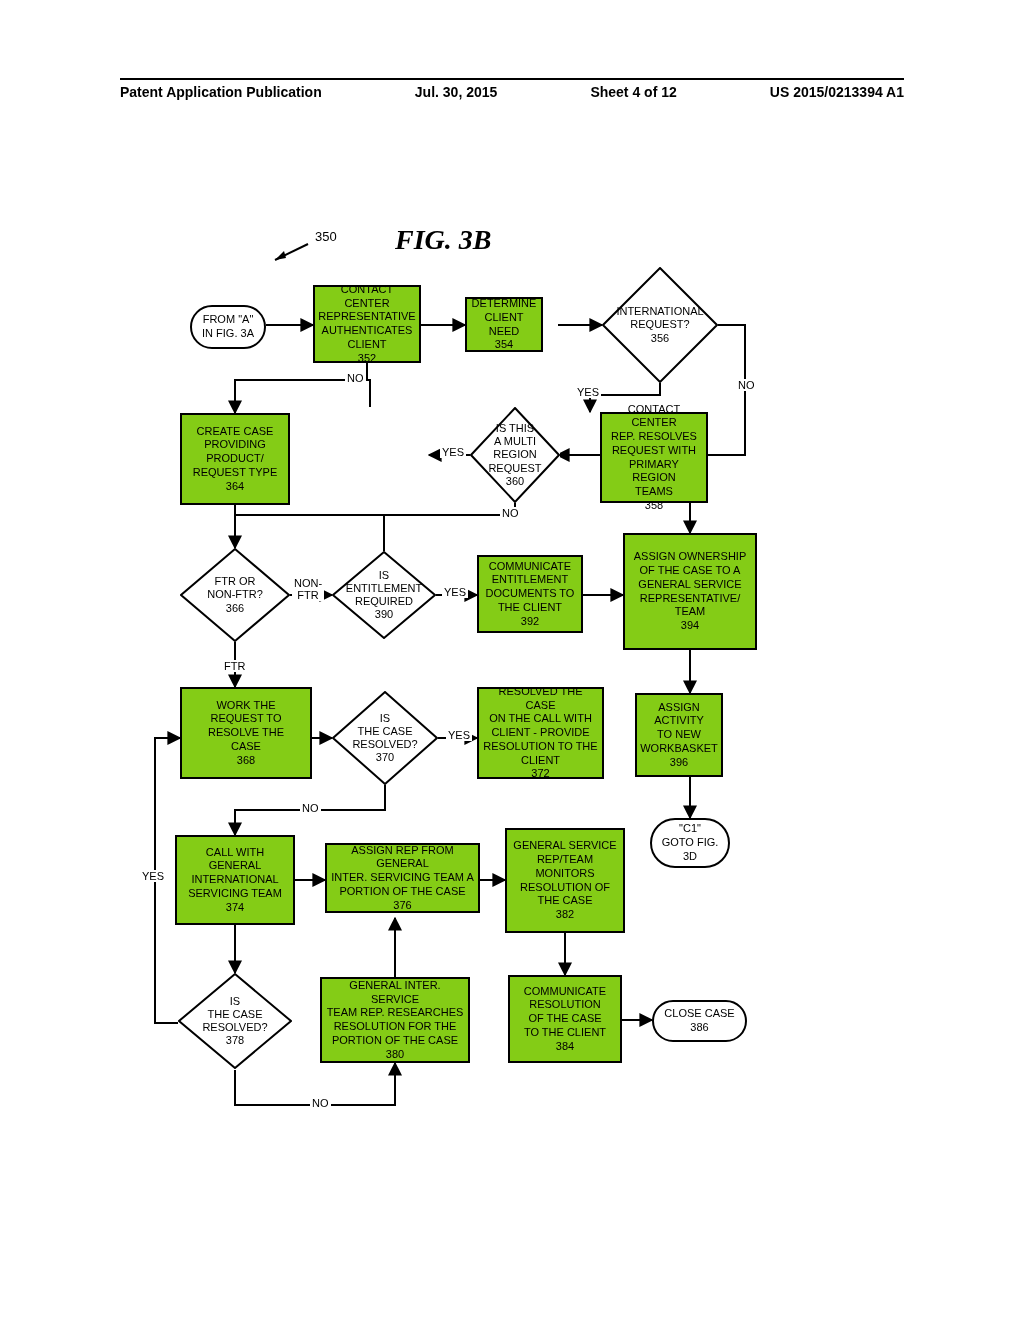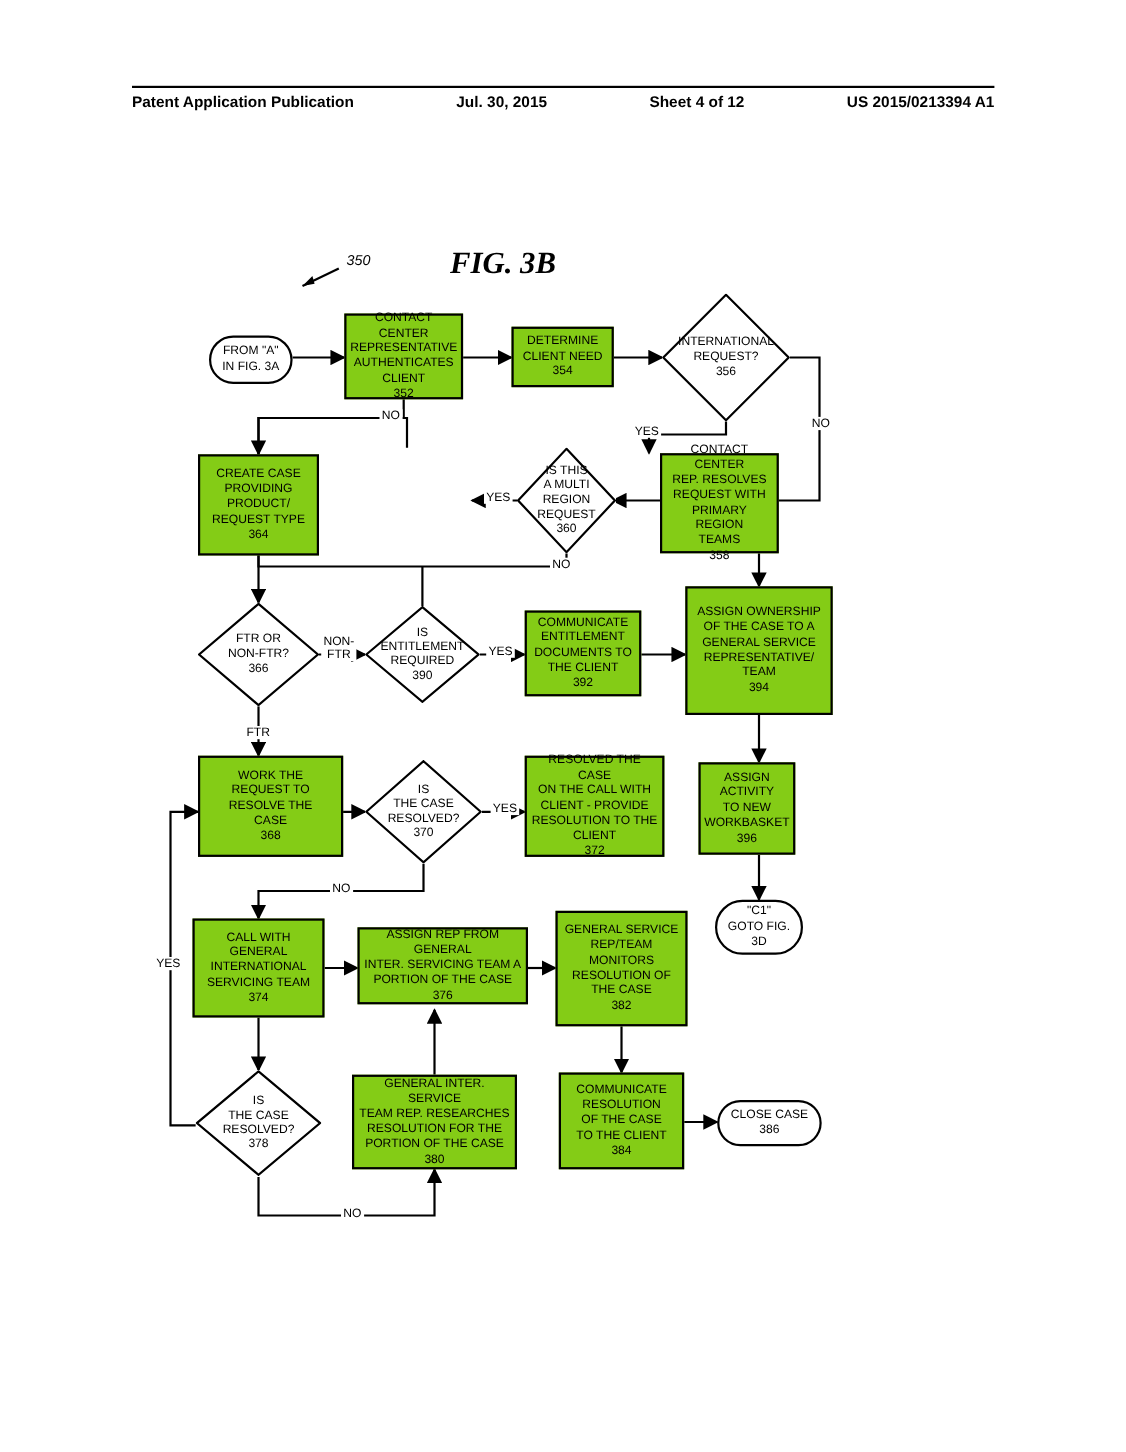--- a/index.html
+++ b/index.html
@@ -21,32 +21,31 @@
     border-top: 2px solid #000;
     padding-top: 4px;
     display: flex;
     justify-content: space-between;
     font-weight: bold;
     font-size: 14px;
   }
   .fig-title {
     position: absolute;
     top: 224px;
-    left: 409px;
+    left: 395px;
     font-size: 28px;
     font-weight: bold;
     font-style: italic;
     font-family: 'Times New Roman', serif;
   }
   .ref350 {
     position: absolute;
     top: 229px;
     left: 315px;
     font-size: 13px;
-    font-style: italic;
   }
   .arrow350 {
     position: absolute;
     top: 244px;
     left: 270px;
     width: 42px;
     height: 20px;
     overflow: visible;
   }
   .diagram {
@@ -207,21 +206,21 @@
   <span style="white-space:pre-line;">FROM "A"
 IN FIG. 3A</span>
 </div>
 <div class="proc" style="top:30px; left:173px; width:108px; height:78px;">
   <span style="white-space:pre-line;">CONTACT CENTER
 REPRESENTATIVE
 AUTHENTICATES
 CLIENT
 352</span>
 </div>
-<div class="proc" style="top:42px; left:325px; width:93px; height:55px;">
+<div class="proc" style="top:42px; left:325px; width:78px; height:55px;">
   <span style="white-space:pre-line;">DETERMINE
 CLIENT NEED
 354</span>
 </div>
 <div class="diamond" style="top:12px; left:462px; width:116px; height:116px;">
   <svg width="116" height="116">
         <polygon points="58,1 115,58 58,115 1,58" fill="#fff" stroke="#000" stroke-width="2"></polygon>
       </svg>
   <div class="dtext">
         <span style="white-space:pre-line;">INTERNATIONAL

